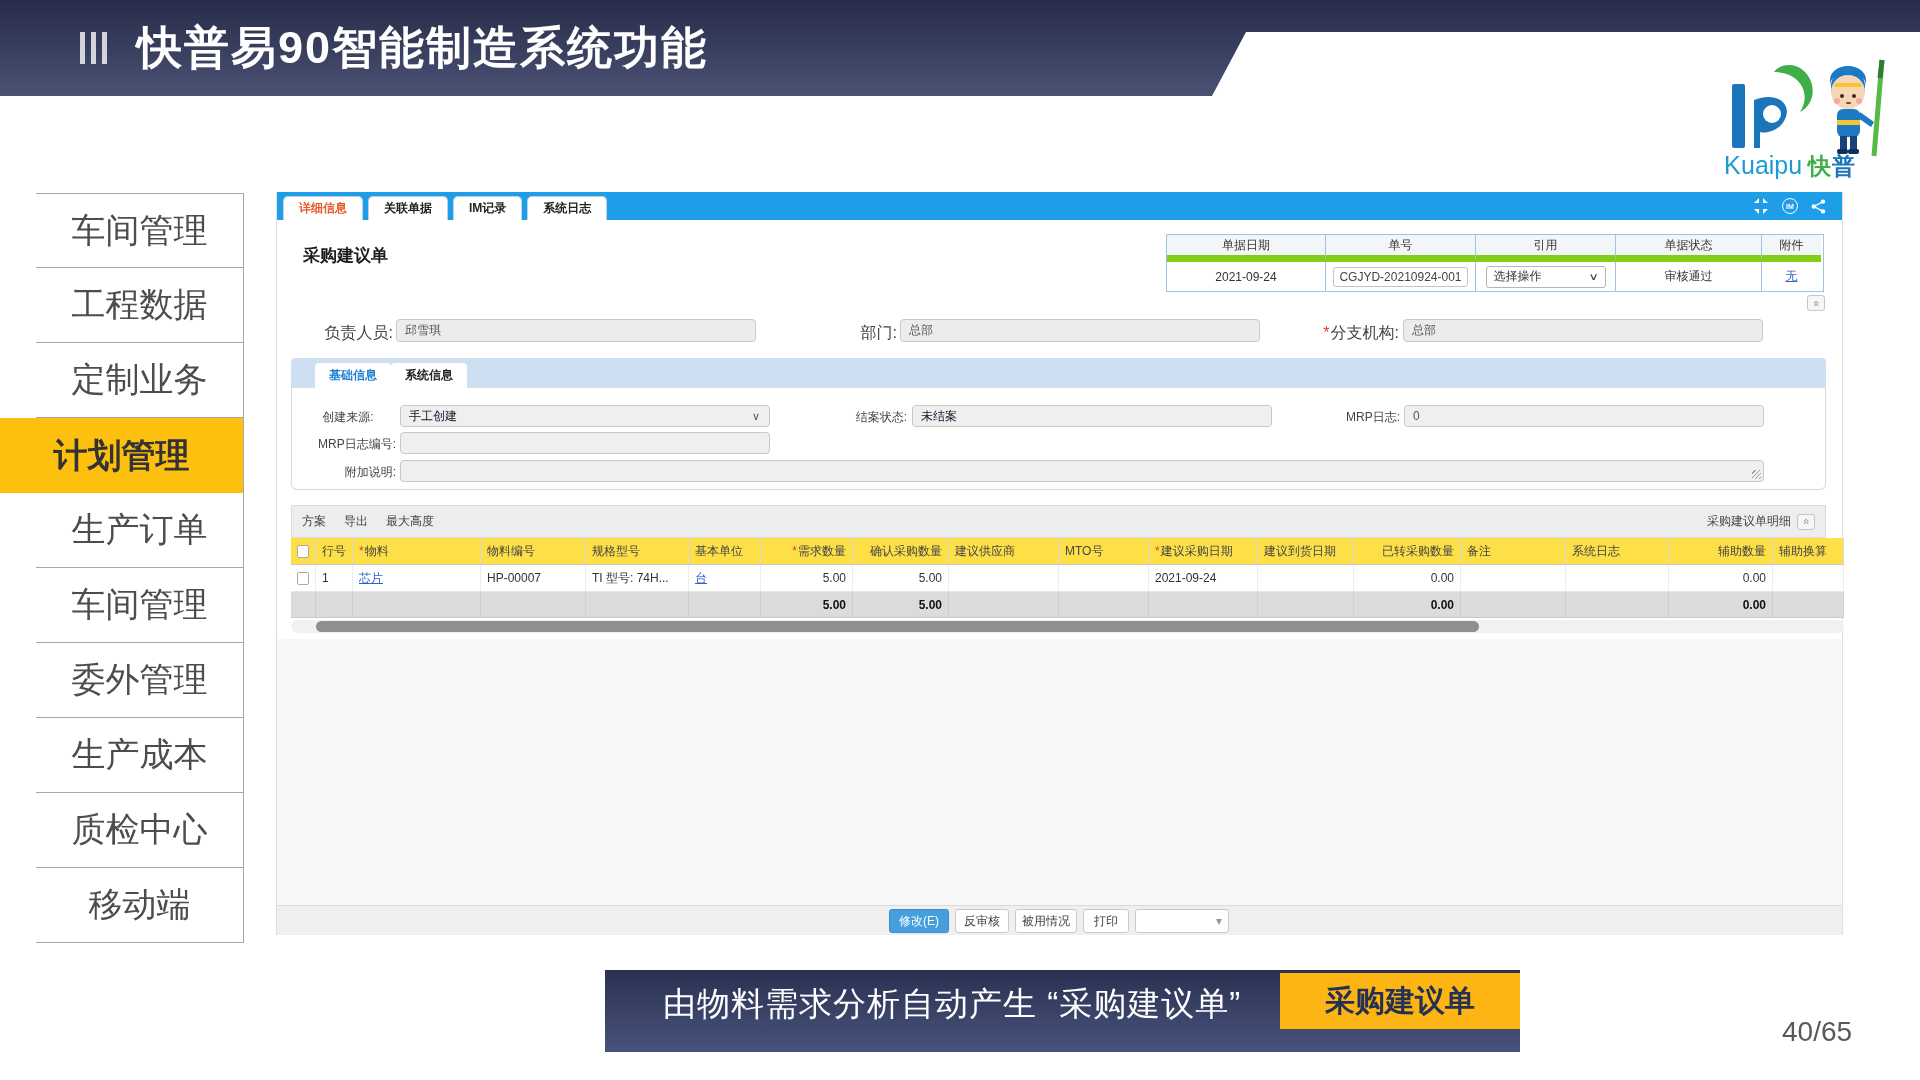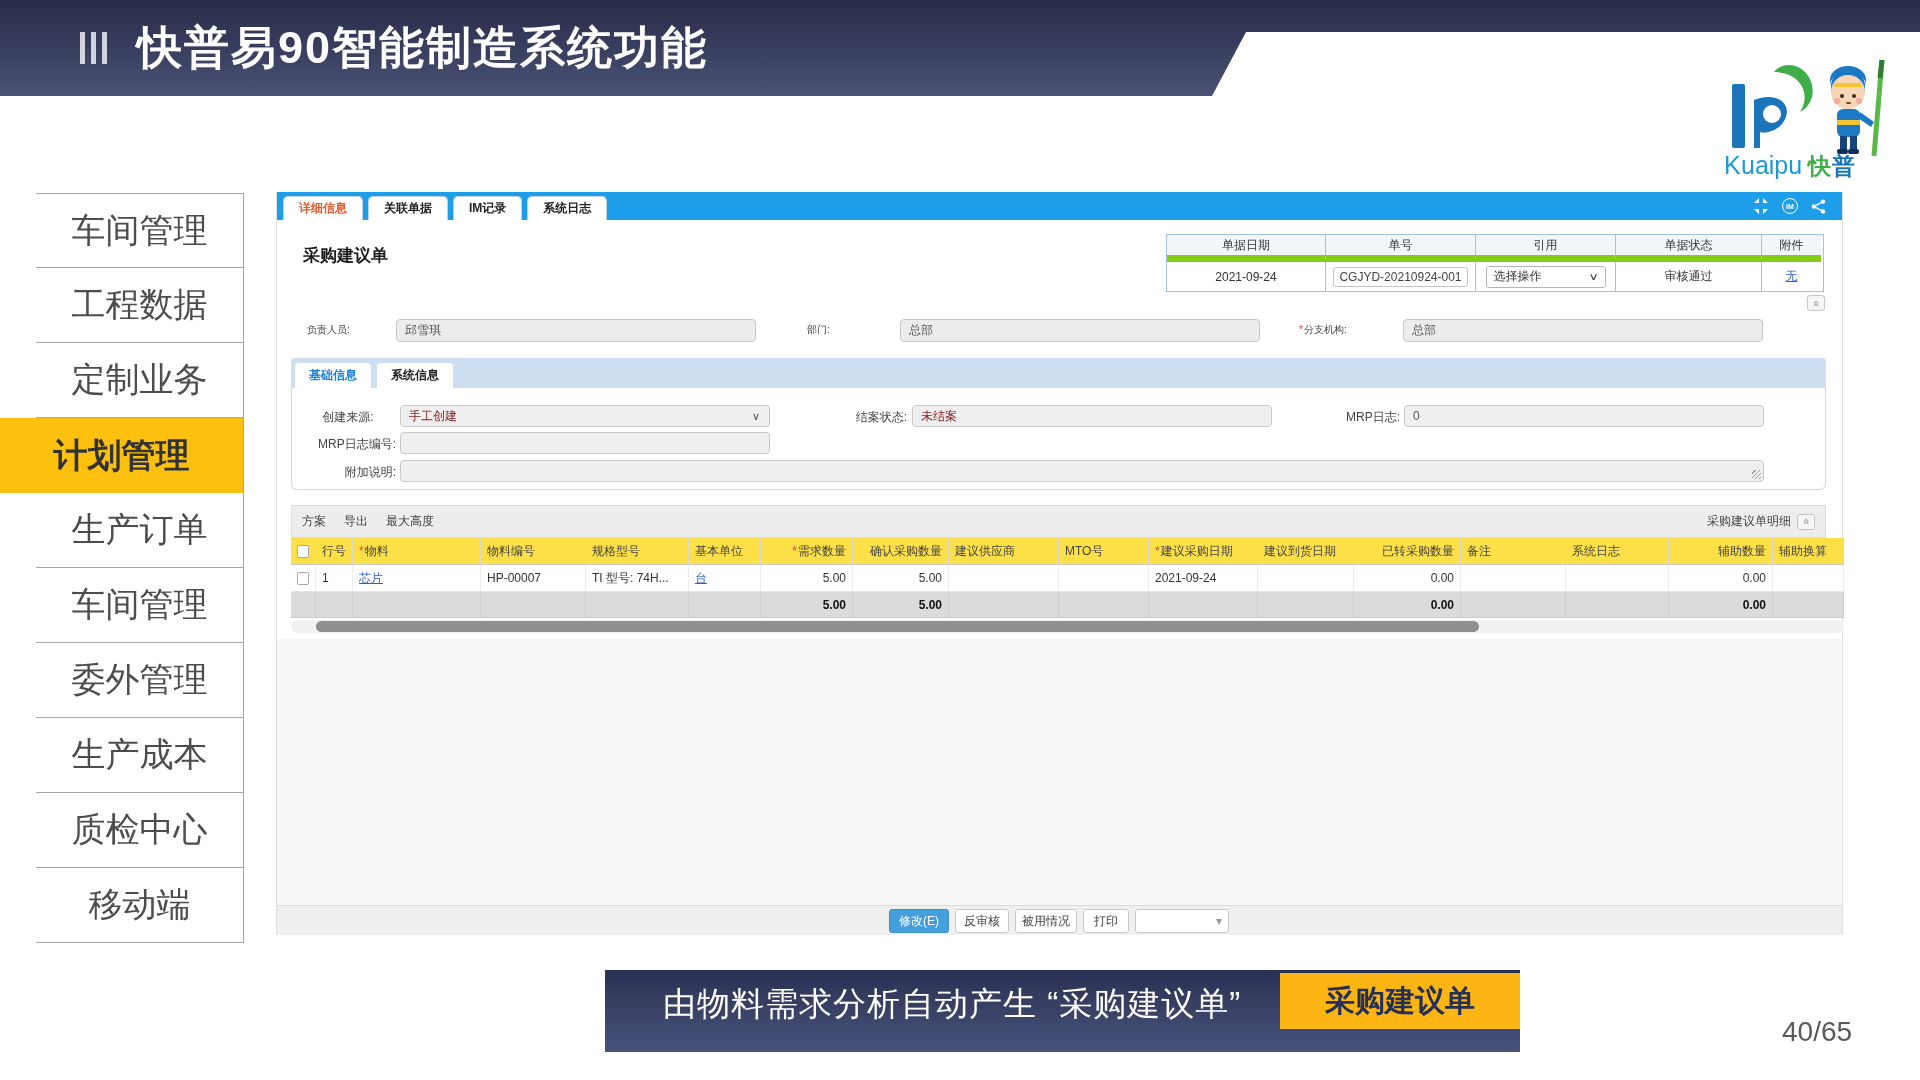--- a/index.html
+++ b/index.html
@@ -53,37 +53,37 @@
   .ref-select { border:1px solid #b5b5b5; border-radius:3px; width:120px; height:22px; background:#fff;
     display:flex; align-items:center; justify-content:space-between; padding:0 7px; cursor:pointer; }
   .chev { color:#444; font-size:10px; transform:scaleX(1.4); }
   a.flink { color:#2e62c9; text-decoration:underline; cursor:pointer; }
 
   .mini-collapse { position:absolute; width:18px; height:16px; border:1px solid #c6c6c6; border-radius:3px;
     background:#f6f6f6; display:flex; align-items:center; justify-content:center; cursor:pointer; }
   .mini-collapse span { display:inline-block; transform:rotate(90deg); font-size:11px; color:#7e8c9a; line-height:1; }
   .mc-doc { left:1530px; top:103px; }
 
-  .flabel { position:absolute; top:131px; font-size:10px; color:#444; text-align:left; white-space:nowrap; }
+  .flabel { position:absolute; top:131px; font-size:16px; color:#444; text-align:right; white-space:nowrap; }
   .req { color:#e53935; margin-right:1px; }
   .inp { position:absolute; height:23px; background:#ececec; border:1px solid #c8c8c8; border-radius:4px;
     display:flex; align-items:center; padding:0 8px; color:#555; }
 
   .subtabs { position:absolute; left:14px; top:166px; width:1535px; height:30px; background:#cedff1;
-    border-radius:4px 4px 0 0; display:flex; align-items:flex-end; padding-left:4px; gap:6px; }
+    border-radius:4px 4px 0 0; display:flex; align-items:flex-end; padding-left:24px; gap:0; }
   .subtab { height:25px; background:#fff; border-radius:4px 4px 0 0; padding:0 14px; font-size:12px;
     font-weight:bold; color:#222; display:flex; align-items:center; cursor:pointer; }
   .subtab.active { color:#1a7fd4; }
 
   .panel { position:absolute; left:14px; top:196px; width:1535px; height:102px; background:#fff;
     border:1px solid #d8d8d8; border-top:none; border-radius:0 0 6px 6px; }
   .pl { position:absolute; font-size:12px; color:#444; text-align:right; white-space:nowrap; }
   .pinp { position:absolute; height:22px; background:#efefef; border:1px solid #c8c8c8; border-radius:4px;
     display:flex; align-items:center; padding:0 8px; color:#555; }
-  .pinp .ph { color:#7f1d1d; }
+  .pinp .ph { color:#0f172a; }
   .pinp .dchev { position:absolute; right:9px; color:#555; font-size:11px; }
   .resize-grip { position:absolute; right:2px; bottom:2px; width:9px; height:9px;
     background:repeating-linear-gradient(135deg, transparent 0 2px, #9a9a9a 2px 3px); cursor:nwse-resize; }
 
   .gridbar { position:absolute; left:14px; top:313px; width:1535px; height:33px; background:#ededed;
     border:1px solid #dcdcdc; display:flex; align-items:center; padding:0 10px; font-size:12px; color:#444;justify-content:flex-end; }
   .gb-link { margin-right:18px; cursor:pointer; }
   .gb-right { margin-left:auto; display:flex; align-items:center; gap:6px; }
   .gb-right .mini-collapse { position:static; }
 

